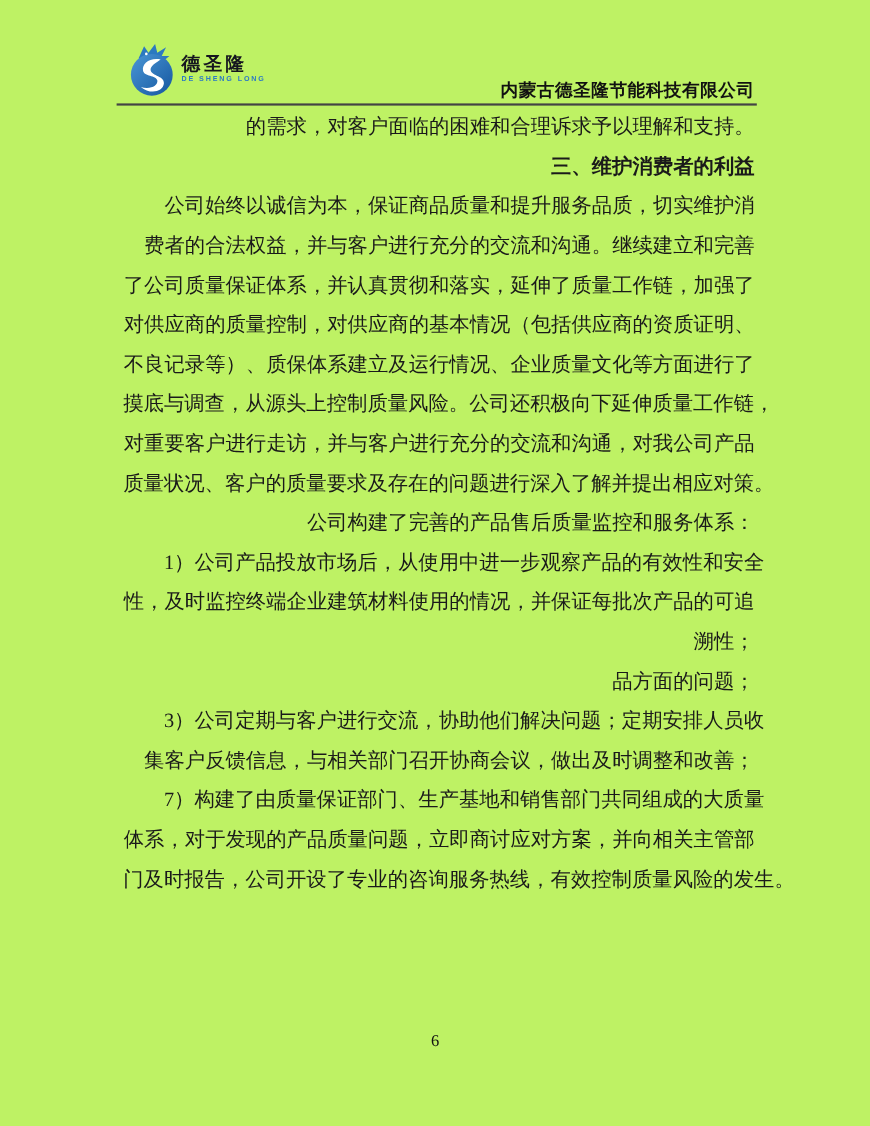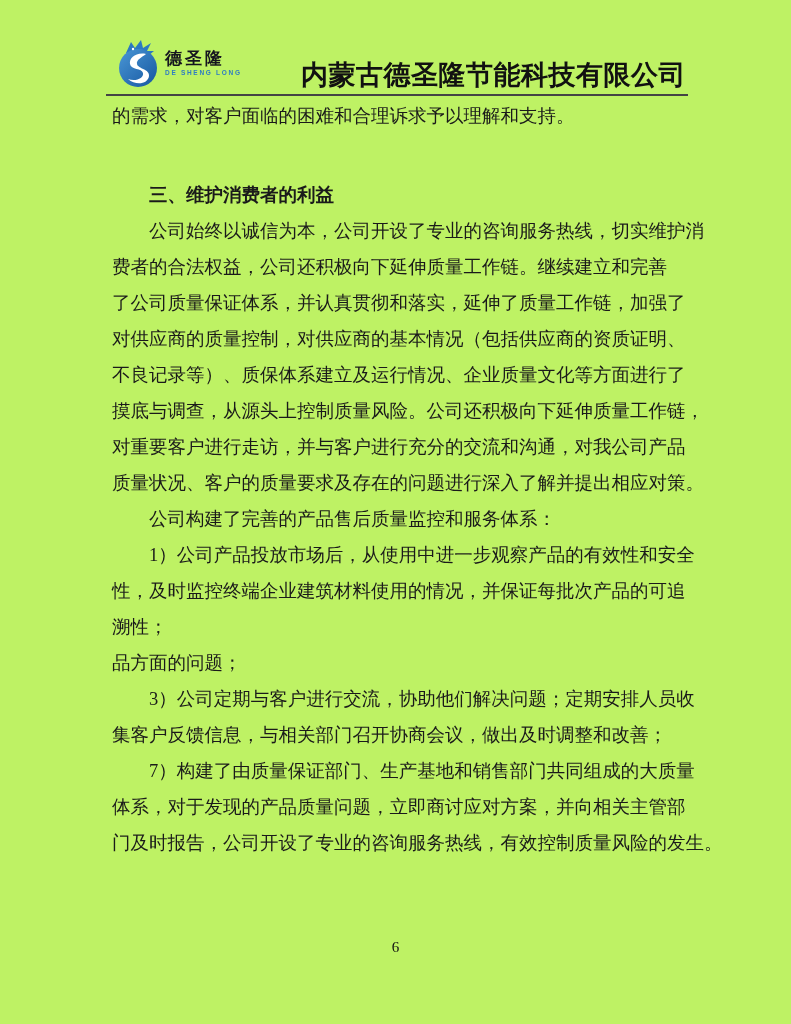--- a/index.html
+++ b/index.html
@@ -53,38 +53,38 @@
     font-size: 6.5px;
     font-weight: 700;
     color: #2d7bc4;
     letter-spacing: 1.7px;
     line-height: 9px;
   }
   .company-name {
     position: absolute;
     right: 0;
     bottom: 3px;
-    font-size: 27px;
+    font-size: 16px;
     font-weight: 700;
     color: #111111;
     letter-spacing: 0.5px;
     white-space: nowrap;
   }
   .doc-body {
     padding-top: 2px;
     font-size: 18.5px;
   }
   .line {
     height: 36px;
     line-height: 36px;
     white-space: nowrap;
-    text-align: left;
+    text-align: right;
   }
   .line.indent { padding-left: 37px; }
-  .line.bold { font-weight: 700; margin-top: 43px; }
+  .line.bold { font-weight: 700; }
   .footer {
     position: absolute;
     top: 939px;
     left: 0;
     width: 100%;
     text-align: center;
     font-size: 15px;
     color: #111111;
   }
 </style>
@@ -117,22 +117,22 @@
       </div>
 
       <div class="company-name">内蒙古德圣隆节能科技有限公司</div>
 
       <div class="header-rule"></div>
     </div>
 
     <div class="doc-body">
         <div class="line">的需求，对客户面临的困难和合理诉求予以理解和支持。</div>
         <div class="line indent bold">三、维护消费者的利益</div>
-        <div class="line indent">公司始终以诚信为本，公司开设了专业的咨询服务热线，切实维护消</div>
-        <div class="line">费者的合法权益，公司还积极向下延伸质量工作链。继续建立和完善</div>
+        <div class="line indent">公司始终以诚信为本，保证商品质量和提升服务品质，切实维护消</div>
+        <div class="line">费者的合法权益，并与客户进行充分的交流和沟通。继续建立和完善</div>
         <div class="line">了公司质量保证体系，并认真贯彻和落实，延伸了质量工作链，加强了</div>
         <div class="line">对供应商的质量控制，对供应商的基本情况（包括供应商的资质证明、</div>
         <div class="line">不良记录等）、质保体系建立及运行情况、企业质量文化等方面进行了</div>
         <div class="line">摸底与调查，从源头上控制质量风险。公司还积极向下延伸质量工作链，</div>
         <div class="line">对重要客户进行走访，并与客户进行充分的交流和沟通，对我公司产品</div>
         <div class="line">质量状况、客户的质量要求及存在的问题进行深入了解并提出相应对策。</div>
         <div class="line indent">公司构建了完善的产品售后质量监控和服务体系：</div>
         <div class="line indent">1）公司产品投放市场后，从使用中进一步观察产品的有效性和安全</div>
         <div class="line">性，及时监控终端企业建筑材料使用的情况，并保证每批次产品的可追</div>
         <div class="line">溯性；</div>

